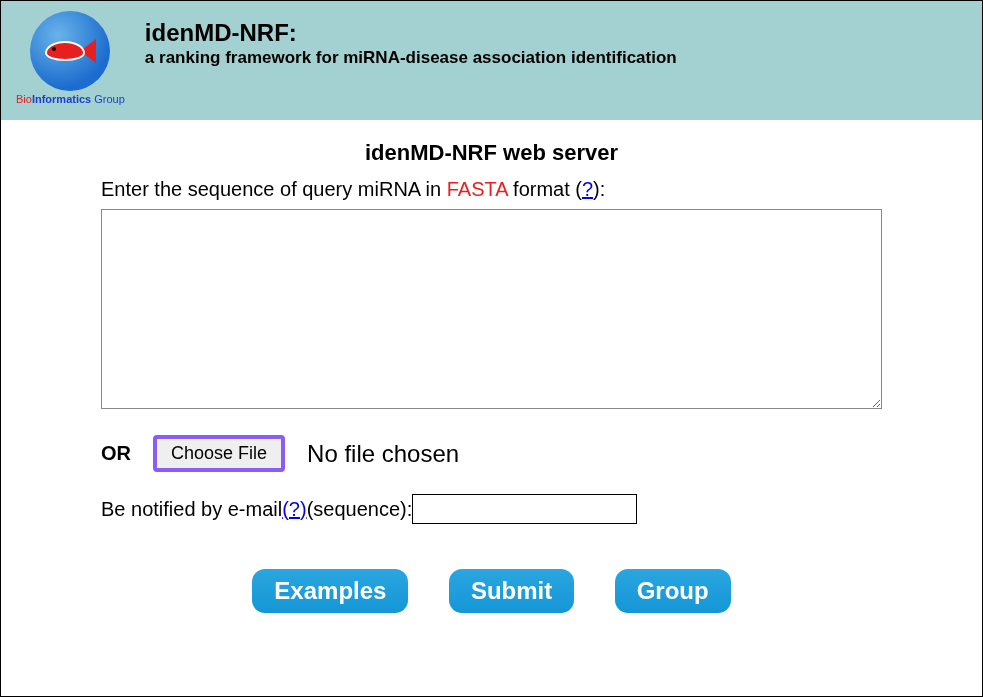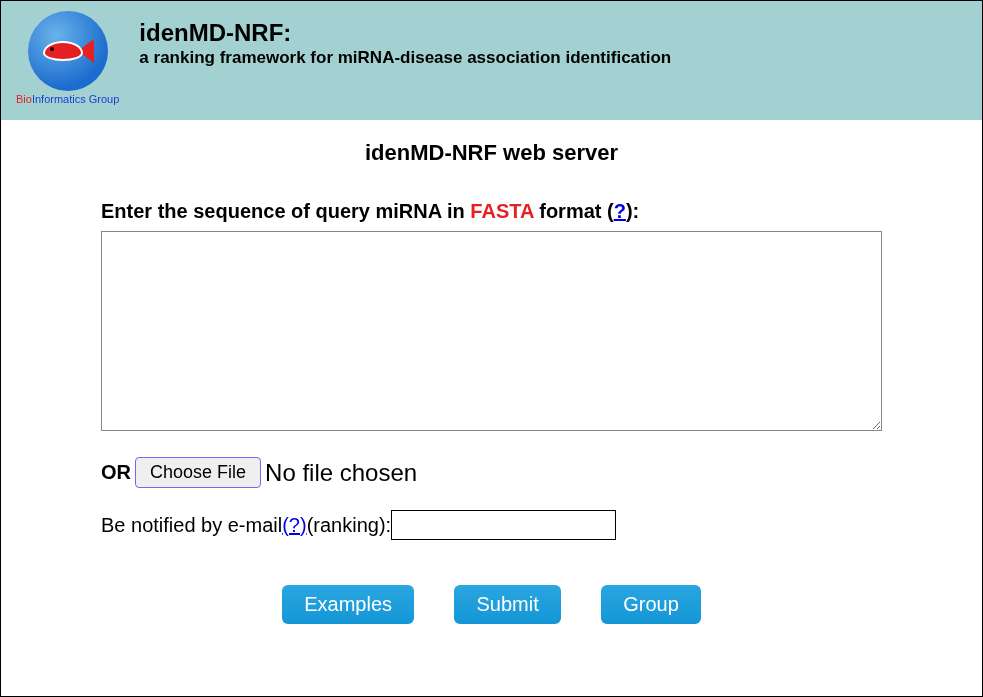--- a/index.html
+++ b/index.html
@@ -62,21 +62,21 @@
       width: 4px; height: 4px;
       background: #000;
       border-radius: 50%;
     }
     .logo-text {
       font-size: 11px;
       margin-top: 2px;
       white-space: nowrap;
     }
     .logo-text .bio { color: #e62020; }
-    .logo-text .info { color: #1b3fce; }
+    .logo-text .info { color: #1b3fce; font-weight: bold; }
     .logo-text .grp { color: #1b3fce; }
     .titles {
       display: flex;
       flex-direction: column;
       gap: 1px;
       padding-top: 8px;
     }
     .title1 {
       font-size: 24px;
       font-weight: bold;
@@ -97,52 +97,51 @@
       color: #0000ee;
       text-decoration: underline;
     }
     .main {
       padding: 20px 100px 0 100px;
     }
     .page-title {
       text-align: center;
       font-size: 22px;
       font-weight: bold;
-      margin-bottom: 34px;
+      margin-bottom: 12px;
     }
     .label-row {
       font-size: 20px;
       margin-bottom: 8px;
-      font-weight: bold;
     }
     .fasta { color: #e62020; }
     .help-link { color: #0000ee; text-decoration: underline; }
     textarea.seq {
       width: 100%;
       height: 200px;
       border: 1px solid #888;
       resize: both;
       font-family: monospace;
       font-size: 14px;
       padding: 4px;
     }
     .upload-row {
       font-size: 20px;
       margin-top: 22px;
       display: flex;
       align-items: center;
       flex-wrap: wrap;
-      gap: 4px;
+      gap: 22px;
     }
     .upload-row .or { font-weight: bold; }
     .choose-file {
       font-size: 18px;
       padding: 4px 14px;
       background: #efefef;
-      border: 1px solid #8b5cf6;
+      border: 4px solid #8b5cf6;
       border-radius: 4px;
       cursor: pointer;
       text-align: right;
     }
     .no-file { font-size: 24px; }
     .email-row {
       font-size: 20px;
       margin-top: 22px;
       display: flex;
       align-items: center;
@@ -156,24 +155,24 @@
       padding: 2px 4px;
     }
     .buttons {
       text-align: center;
       margin-top: 45px;
     }
     .btn {
       display: inline-block;
       background: linear-gradient(#2aa6e0, #1496d6);
       color: #fff;
-      font-size: 20px;
-      font-weight: normal;
+      font-size: 24px;
+      font-weight: bold;
       border: none;
-      border-radius: 6px;
+      border-radius: 13px;
       padding: 8px 22px;
       margin: 0 18px;
       cursor: pointer;
     }
   </style>
 </head>
 <body>
 
 <div class="header">
   <div class="header-top">
@@ -205,21 +204,21 @@
 
   <div class="upload-row">
     <span class="or">OR</span>
     <button class="choose-file">Choose File</button>
     <span class="no-file">No file chosen</span>
   </div>
 
   <div class="email-row">
     <span>Be notified by e-mail </span>
       <a href="#" class="help-link">(?) </a>
-      <span>(ranking): </span>
+      <span>(sequence): </span>
     <input type="text" class="email-input" value="" style="">
   </div>
 
   <div class="buttons">
     <button class="btn">Examples</button>
     <button class="btn">Submit</button>
     <button class="btn">Group</button>
   </div>
 </div>
 

